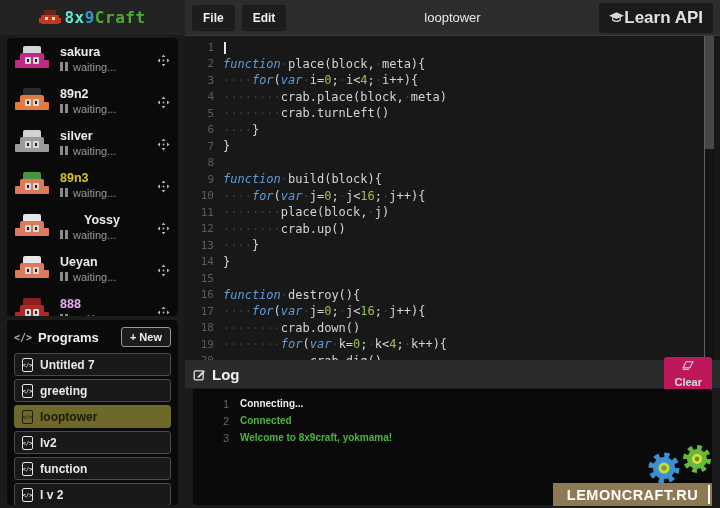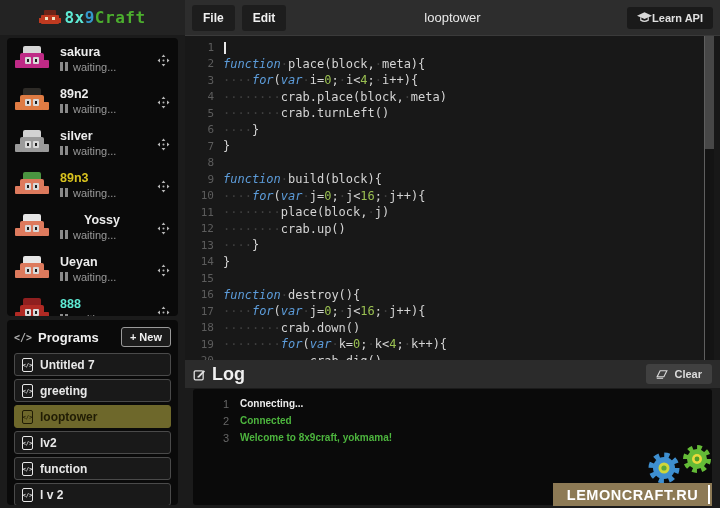--- a/index.html
+++ b/index.html
@@ -17,21 +17,21 @@
   .lr-eye { position:absolute; top:7px; width:3px; height:3px; background:#efe5c6; }
   .lr-eye-l { left:6px; } .lr-eye-r { left:13px; }
   .logo-text { font-family:"DejaVu Sans Mono", monospace; font-weight:bold; font-size:16px; letter-spacing:0.5px; }
   .logo-8x   { color:#5eead4; } .logo-9 { color:#3498cc; } .logo-craft { color:#4caf2e; }
 
   .menubar { position:absolute; left:185px; top:0; width:535px; height:35px; background:#2d2d2d;
              display:flex; align-items:center; padding:0 7px; }
   .menu-btn { background:#1d1d1d; color:#f0f0f0; font-weight:bold; font-size:12px;
               padding:6px 11px; border-radius:3px; margin-right:7px; cursor:default; }
   .menu-title { position:absolute; left:0; right:0; text-align:center; color:#e8e8e8; font-size:13px; pointer-events:none; }
-  .learn-api { margin-left:auto; background:#1a1a1a; color:#e0e0e0; font-weight:bold; font-size:11px;
+  .learn-api { margin-left:auto; background:#1a1a1a; color:#e0e0e0; font-weight:bold; font-size:17px;
                padding:5px 10px; border-radius:3px; display:flex; align-items:center; gap:0; z-index:2; }
 
   
   .player-panel { position:absolute; left:7px; top:38px; width:171px; height:278px;
                   background:#0a0a0a; border-radius:4px; overflow:hidden; }
   .player-row { display:flex; align-items:center; height:42px; padding:0 8px; }
   .avatar { position:relative; width:34px; height:27px; flex:0 0 34px; }
   .av-arm  { position:absolute; top:14px; width:7px; height:8px; border-radius:1px; }
   .av-arm-l { left:0; } .av-arm-r { right:0; }
   .av-head { position:absolute; left:8px; top:0; width:18px; height:9px; border-radius:2px; }
@@ -72,23 +72,23 @@
   .num { color:var(--num); }
   .ws  { color:#3f3f3f; }
   .cursor { display:inline-block; width:1.5px; height:12px; background:#e8e8e8; vertical-align:middle; margin-left:1px; }
   .editor-scrollbar { position:absolute; left:519px; top:0; width:10px; height:325px;
                       background:#141414; border-left:1px solid #5f5f5f; }
   .editor-scroll-thumb { width:100%; height:113px; background:#474747; }
 
   
   .log-header { position:absolute; left:185px; top:360px; width:535px; height:28px; background:#2b2b2b;
                 display:flex; align-items:center; padding:0 8px; }
-  .log-title { color:#f0f0f0; font-size:18px; font-weight:bold; margin-left:6px; }
-  .clear-btn { margin-left:auto; background:#404040; border-radius:3px; color:#dcdcdc;
-               font-size:11px; font-weight:bold; padding:4px 10px; display:flex; align-items:center; gap:6px; }
+  .log-title { color:#f0f0f0; font-size:15px; font-weight:bold; margin-left:6px; }
+  .clear-btn { margin-left:auto; background:#be185d; border-radius:3px; color:#dcdcdc;
+               font-size:11px; font-weight:bold; padding:4px 10px; display:flex; align-items:center; gap:6px;flex-direction:column; }
   .log-body { position:absolute; left:193px; top:389px; width:519px; height:116px;
               background:#0a0a0a; border-radius:3px; padding-top:6px; overflow:hidden; }
   .log-row { display:flex; height:17px; align-items:center; }
   .log-num { width:36px; flex:0 0 36px; text-align:right; color:#666; font-size:11px; margin-right:11px; }
   .log-text { font-size:10px; font-weight:bold; }
 
   
   .gears { position:absolute; left:642px; top:442px; z-index:4; }
   .banner { position:absolute; left:553px; top:483px; width:159px; height:23px; background:#8d7a55; z-index:5;
             display:flex; align-items:center; justify-content:center;
@@ -299,21 +299,21 @@
         <i class="av-head" style="background: rgb(143, 31, 31);"></i>
         <i class="av-body" style="background: rgb(176, 42, 36);"></i>
         <i class="av-eye av-eye-l">
           <b></b>
         </i>
         <i class="av-eye av-eye-r">
           <b></b>
         </i>
       </div>
       <div class="player-info">
-        <div class="player-name" style="color: #5eead4;">888</div>
+        <div class="player-name" style="color: #f0abfc;">888</div>
         <div class="player-status">
           <i class="pause-icon"></i>
           <span>waiting...</span>
         </div>
       </div>
       <span class="move-icon"><svg viewBox="0 0 24 24" width="13" height="13" fill="#b8b8b8">
           <polygon points="12,1 8.5,5.5 15.5,5.5"></polygon>
           <polygon points="12,23 8.5,18.5 15.5,18.5"></polygon>
           <polygon points="1,12 5.5,8.5 5.5,15.5"></polygon>
           <polygon points="23,12 18.5,8.5 18.5,15.5"></polygon>

